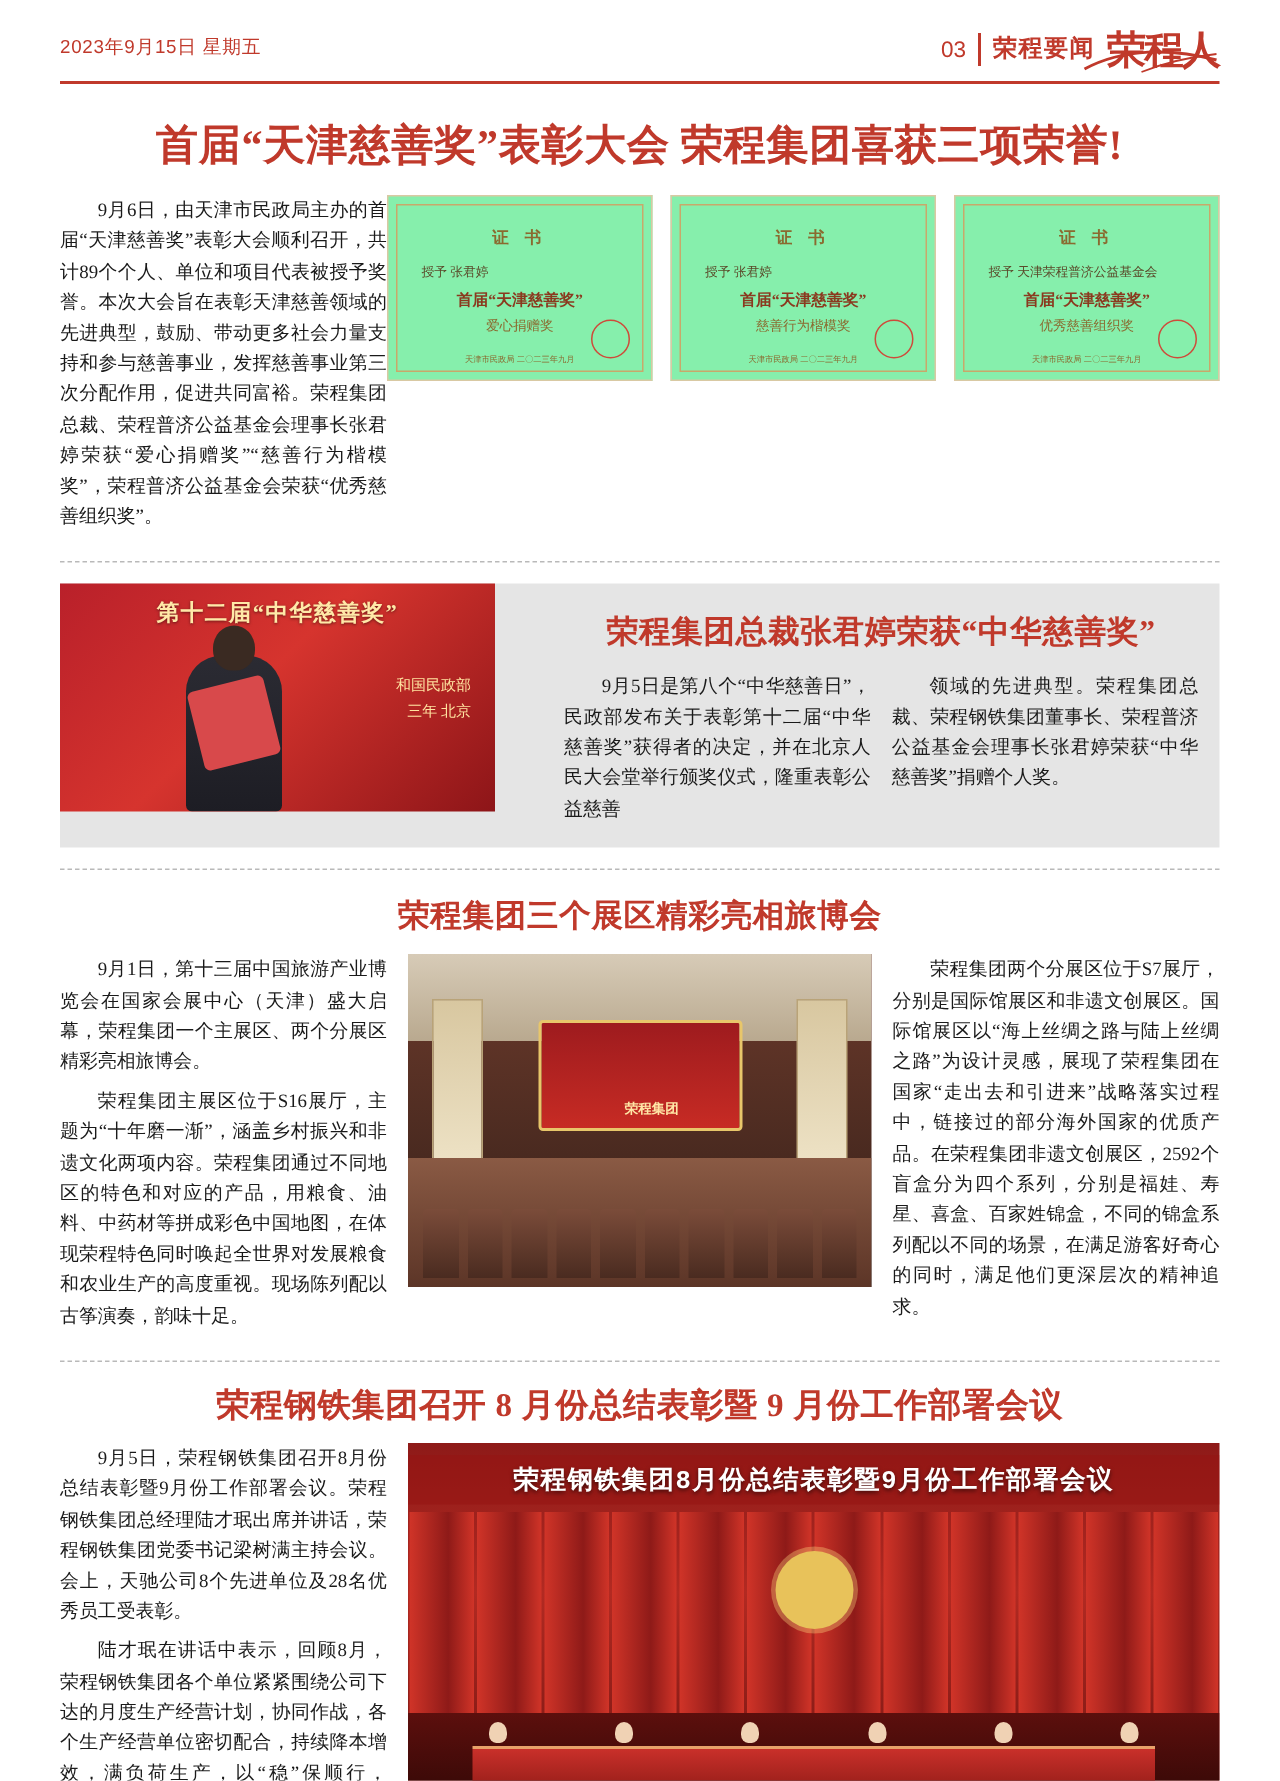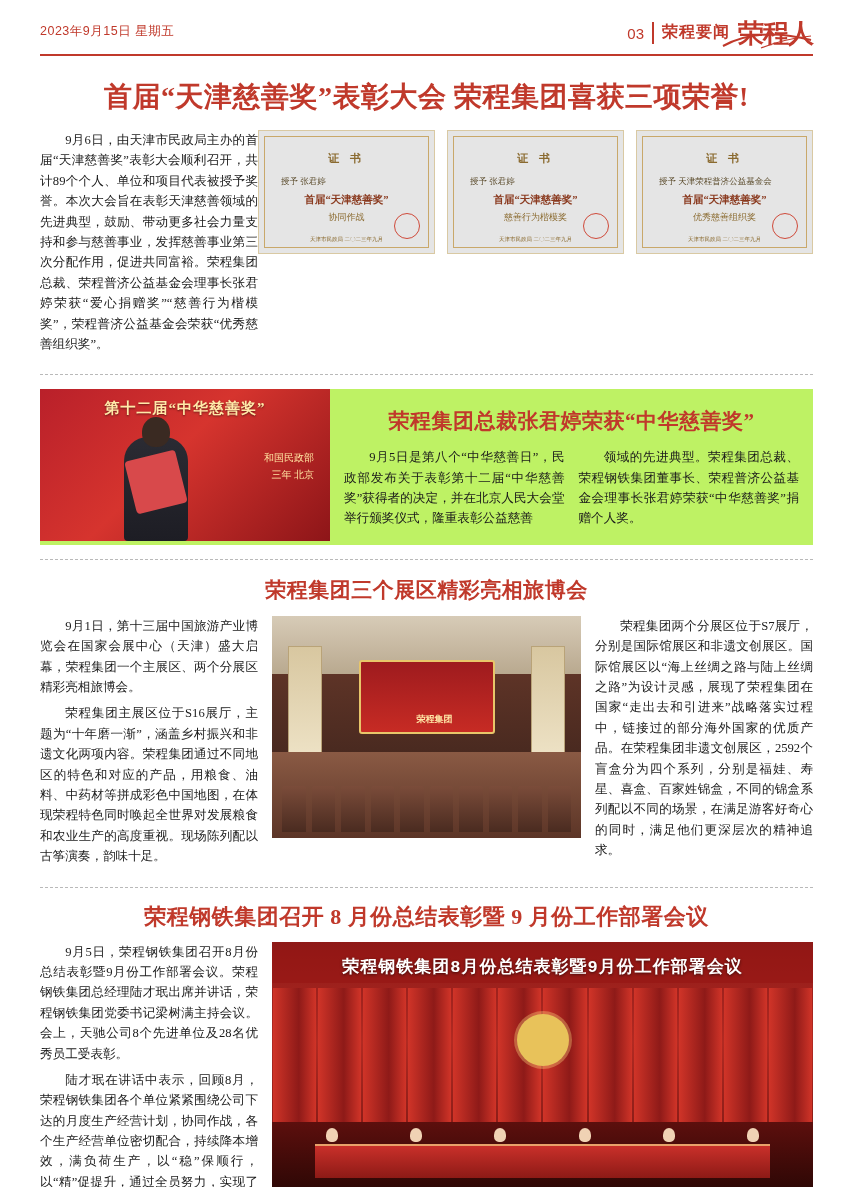--- a/index.html
+++ b/index.html
@@ -100,21 +100,21 @@
     border-top: 1px dashed #b9b9b9;
     margin: 14px 0 0;
   }
 
   
   .a1 { display: flex; gap: 0; align-items: flex-start; }
   .a1-text { width: 218px; flex: none; }
   .certs { display: flex; gap: 12px; flex: 1; }
   .cert {
     flex: 1;
-    background: #e5e5e5;
+    background: #86efac;
     border: 1px solid #d9c9a3;
     height: 124px;
     position: relative;
     padding: 10px 8px;
     text-align: center;
   }
   .cert:before {
     content: "";
     position: absolute;
     left: 5px; top: 5px; right: 5px; bottom: 5px;
@@ -158,22 +158,23 @@
   .cert-footer {
     position: absolute;
     left: 0; right: 0; bottom: 10px;
     font-size: 5.5px;
     color: #8a6a2f;
   }
 
   
   .a2 {
     display: flex;
-    background: #bef264;
+    background: #e5e5e5;
     margin-top: 14px;
+    gap: 32px;
   }
   .a2-photo {
     width: 290px;
     height: 152px;
     flex: none;
     position: relative;
     overflow: hidden;
     background: linear-gradient(135deg, #b9202a 0%, #d6342e 45%, #8d1518 100%);
   }
   .a2-photo .banner-txt {
@@ -374,21 +375,21 @@
     <div class="a1">
       <div class="a1-text">
         <p class="body">9月6日，由天津市民政局主办的首届“天津慈善奖”表彰大会顺利召开，共计89个个人、单位和项目代表被授予奖誉。本次大会旨在表彰天津慈善领域的先进典型，鼓励、带动更多社会力量支持和参与慈善事业，发挥慈善事业第三次分配作用，促进共同富裕。荣程集团总裁、荣程普济公益基金会理事长张君婷荣获“爱心捐赠奖”“慈善行为楷模奖”，荣程普济公益基金会荣获“优秀慈善组织奖”。</p>
       </div>
       <div class="certs">
 
         <div class="cert">
           <div class="cert-title">证 书</div>
           <div class="cert-award">授予  张君婷</div>
           <div class="cert-main">首届“天津慈善奖”</div>
-          <div class="cert-sub">协同作战</div>
+          <div class="cert-sub">爱心捐赠奖</div>
           <div class="cert-seal"></div>
           <div class="cert-footer">天津市民政局  二〇二三年九月</div>
         </div>
 
         <div class="cert">
           <div class="cert-title">证 书</div>
           <div class="cert-award">授予  张君婷</div>
           <div class="cert-main">首届“天津慈善奖”</div>
           <div class="cert-sub">慈善行为楷模奖</div>
           <div class="cert-seal"></div>

